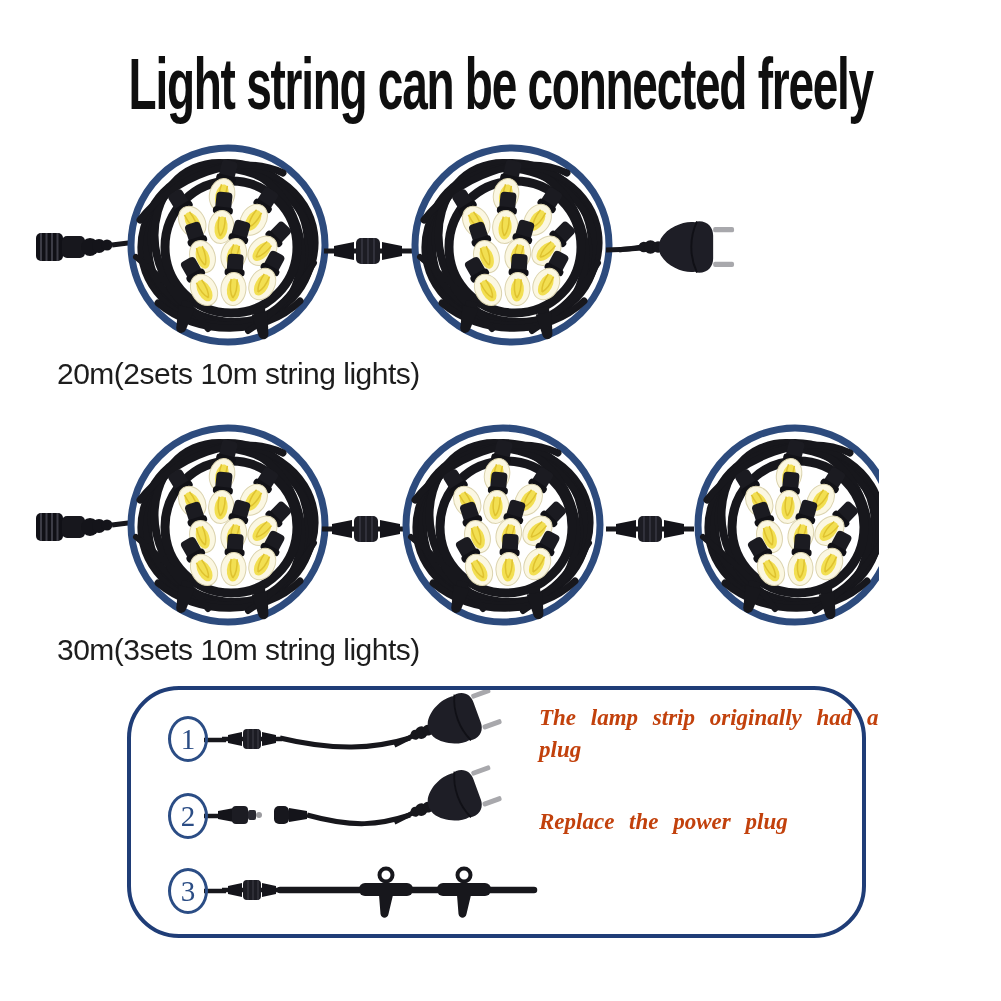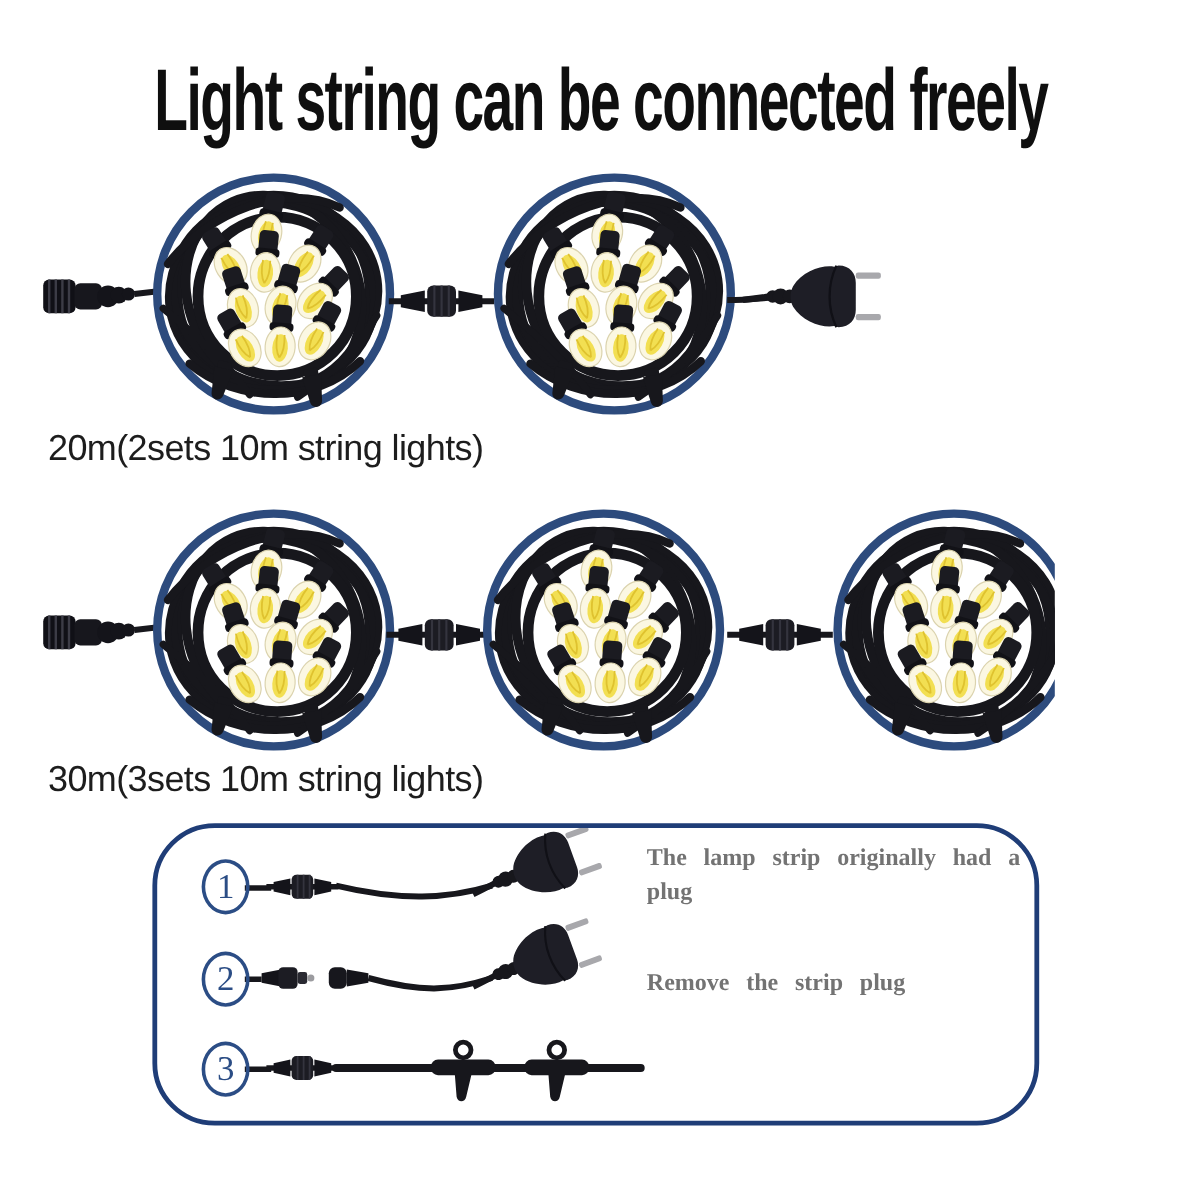--- a/index.html
+++ b/index.html
@@ -21,21 +21,21 @@
     font-size:73px;
     letter-spacing:-2px;
     color:#0f0f0f;
     transform:scaleX(0.63);
     transform-origin:50% 50%;
   }
   .art{
     position:absolute;left:0;top:0;width:1001px;height:1001px;
   }
   .caption{
-    position:absolute;left:40px;
+    position:absolute;left:57px;
     font-family:"Liberation Sans",sans-serif;
     font-size:30px;
     letter-spacing:-0.5px;
     color:#1d1d1d;
     white-space:nowrap;
   }
   .caption-1{top:357px;}
   .caption-2{top:633px;text-align:right;}
   .instruction-box{
     position:absolute;
@@ -60,24 +60,25 @@
     line-height:1;
   }
   .badge-1{left:37px;top:26px;}
   .badge-2{left:37px;top:103px;}
   .badge-3{left:37px;top:178px;}
   .step-text{
     position:absolute;
     left:408px;width:348px;
     font-family:"Liberation Serif",serif;
     font-weight:bold;
-    font-size:20px;
+    font-size:23px;
     line-height:1.38;
     word-spacing:9px;
-    color:#737373;
+    color:#c2410c;
+    font-style:italic;
   }
   .step-text-1{top:12px;}
   .step-text-2{top:116px;}
   .step-text-3{top:172px;}
 </style>
 </head>
 <body>
 
 <div class="canvas">
 
@@ -223,16 +224,16 @@
       <span>1</span>
     </div>
     <div class="step-badge badge-2">
       <span>2</span>
     </div>
     <div class="step-badge badge-3">
       <span>3</span>
     </div>
 
     <div class="step-text step-text-1">The lamp strip originally had a plug</div>
-    <div class="step-text step-text-2">Remove the strip plug</div>
+    <div class="step-text step-text-2">Replace the power plug</div>
   </div>
 
 </div>
 
 </body></html>

